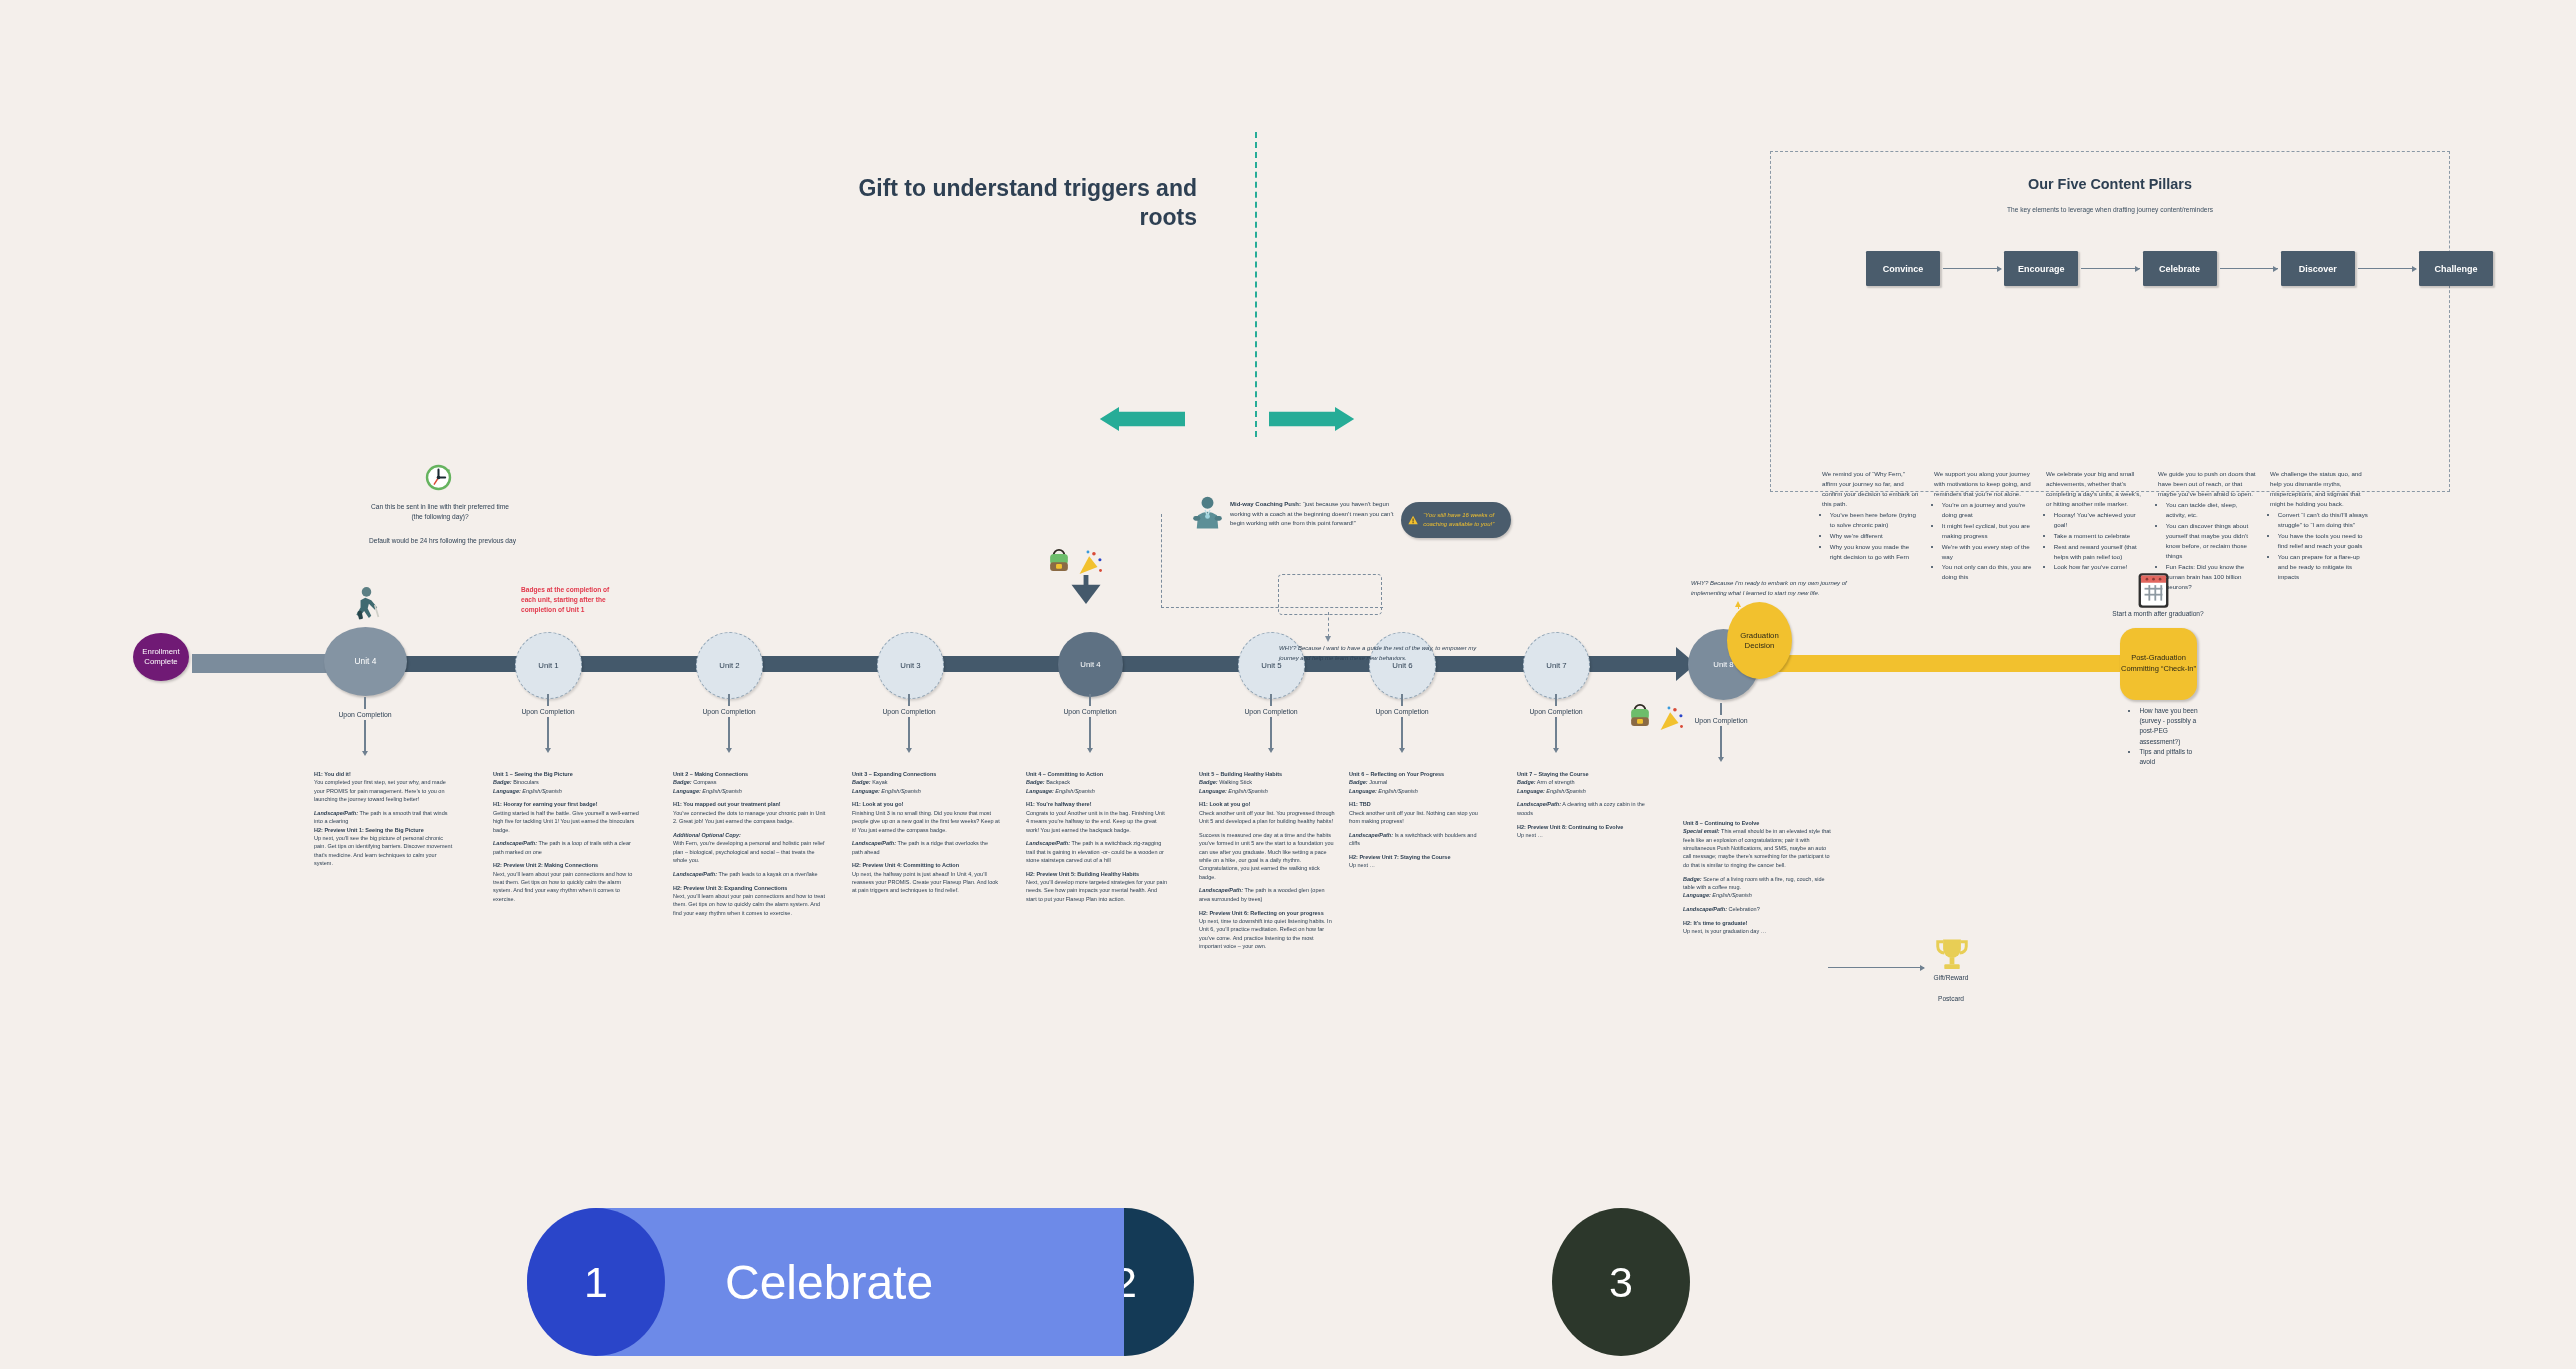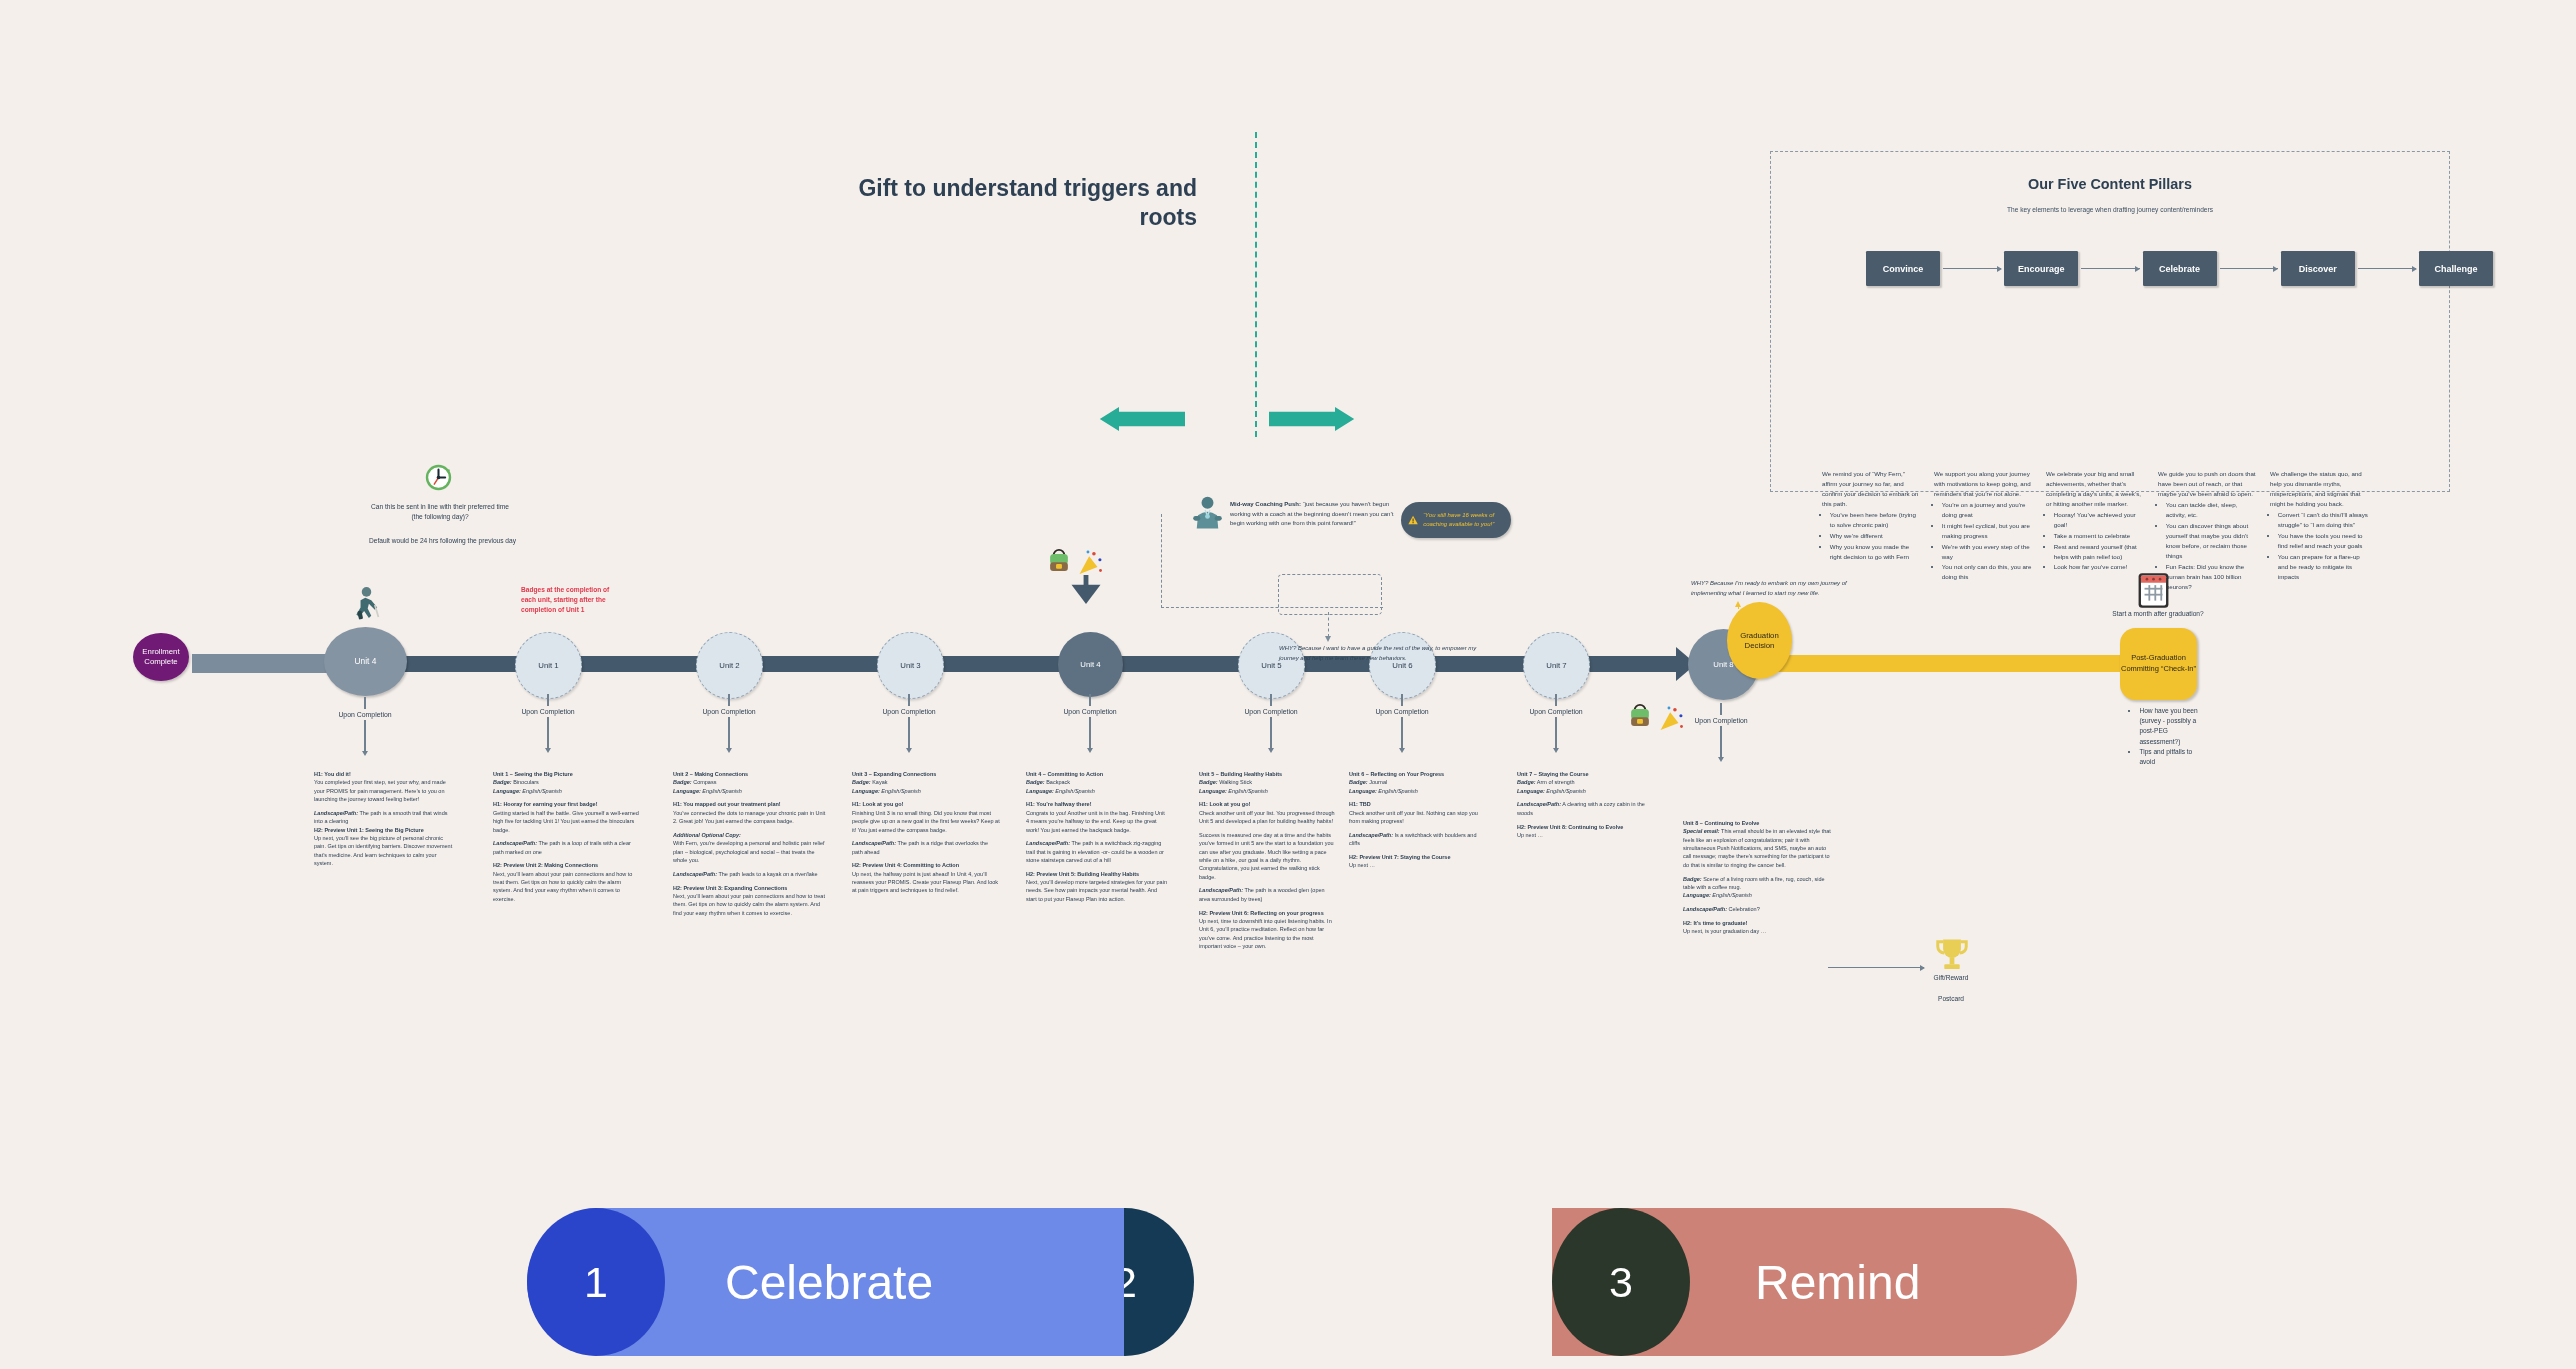--- a/index.html
+++ b/index.html
@@ -514,23 +514,20 @@
     <div><span class="bi">Language:</span><i> English/Spanish</i></div>
     <div style="height: 5.4px;"></div>
     <div><span class="bi">Landscape/Path:</span><span> Celebration?</span></div>
     <div style="height: 5.4px;"></div>
     <div><b>H2: It’s time to graduate!</b></div>
     <div>Up next, is your graduation day …</div>
   </div>
 
 <div id="ribbon">
 
-  <div class="rib-seg" style="left:1025px;width:525px;background:#cd8278;border-radius:0 74px 74px 0;">
-    <span class="rib-label" style="margin-left:203px;">Remind</span>
-  </div>
   <div class="rib-cap" style="left:1025px;background:#2c372b;">3</div>
 
   <div class="rib-cap" style="left:529px;background:#143a56;">2</div>
 
   <div class="rib-seg" style="left:0;width:597px;background:#6d8ae8;border-radius:74px 0 0 74px;">
     <span class="rib-label" style="margin-left:198px;">Celebrate</span>
   </div>
   <div class="rib-cap" style="left:0;background:#2a45c9;">1</div>
 </div>
 

